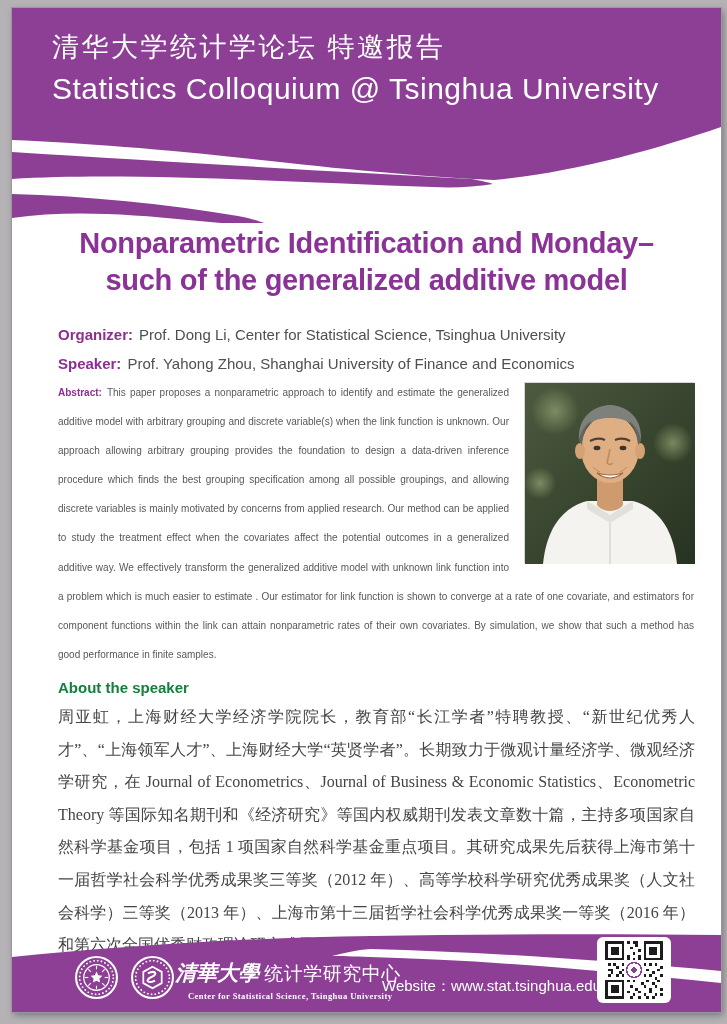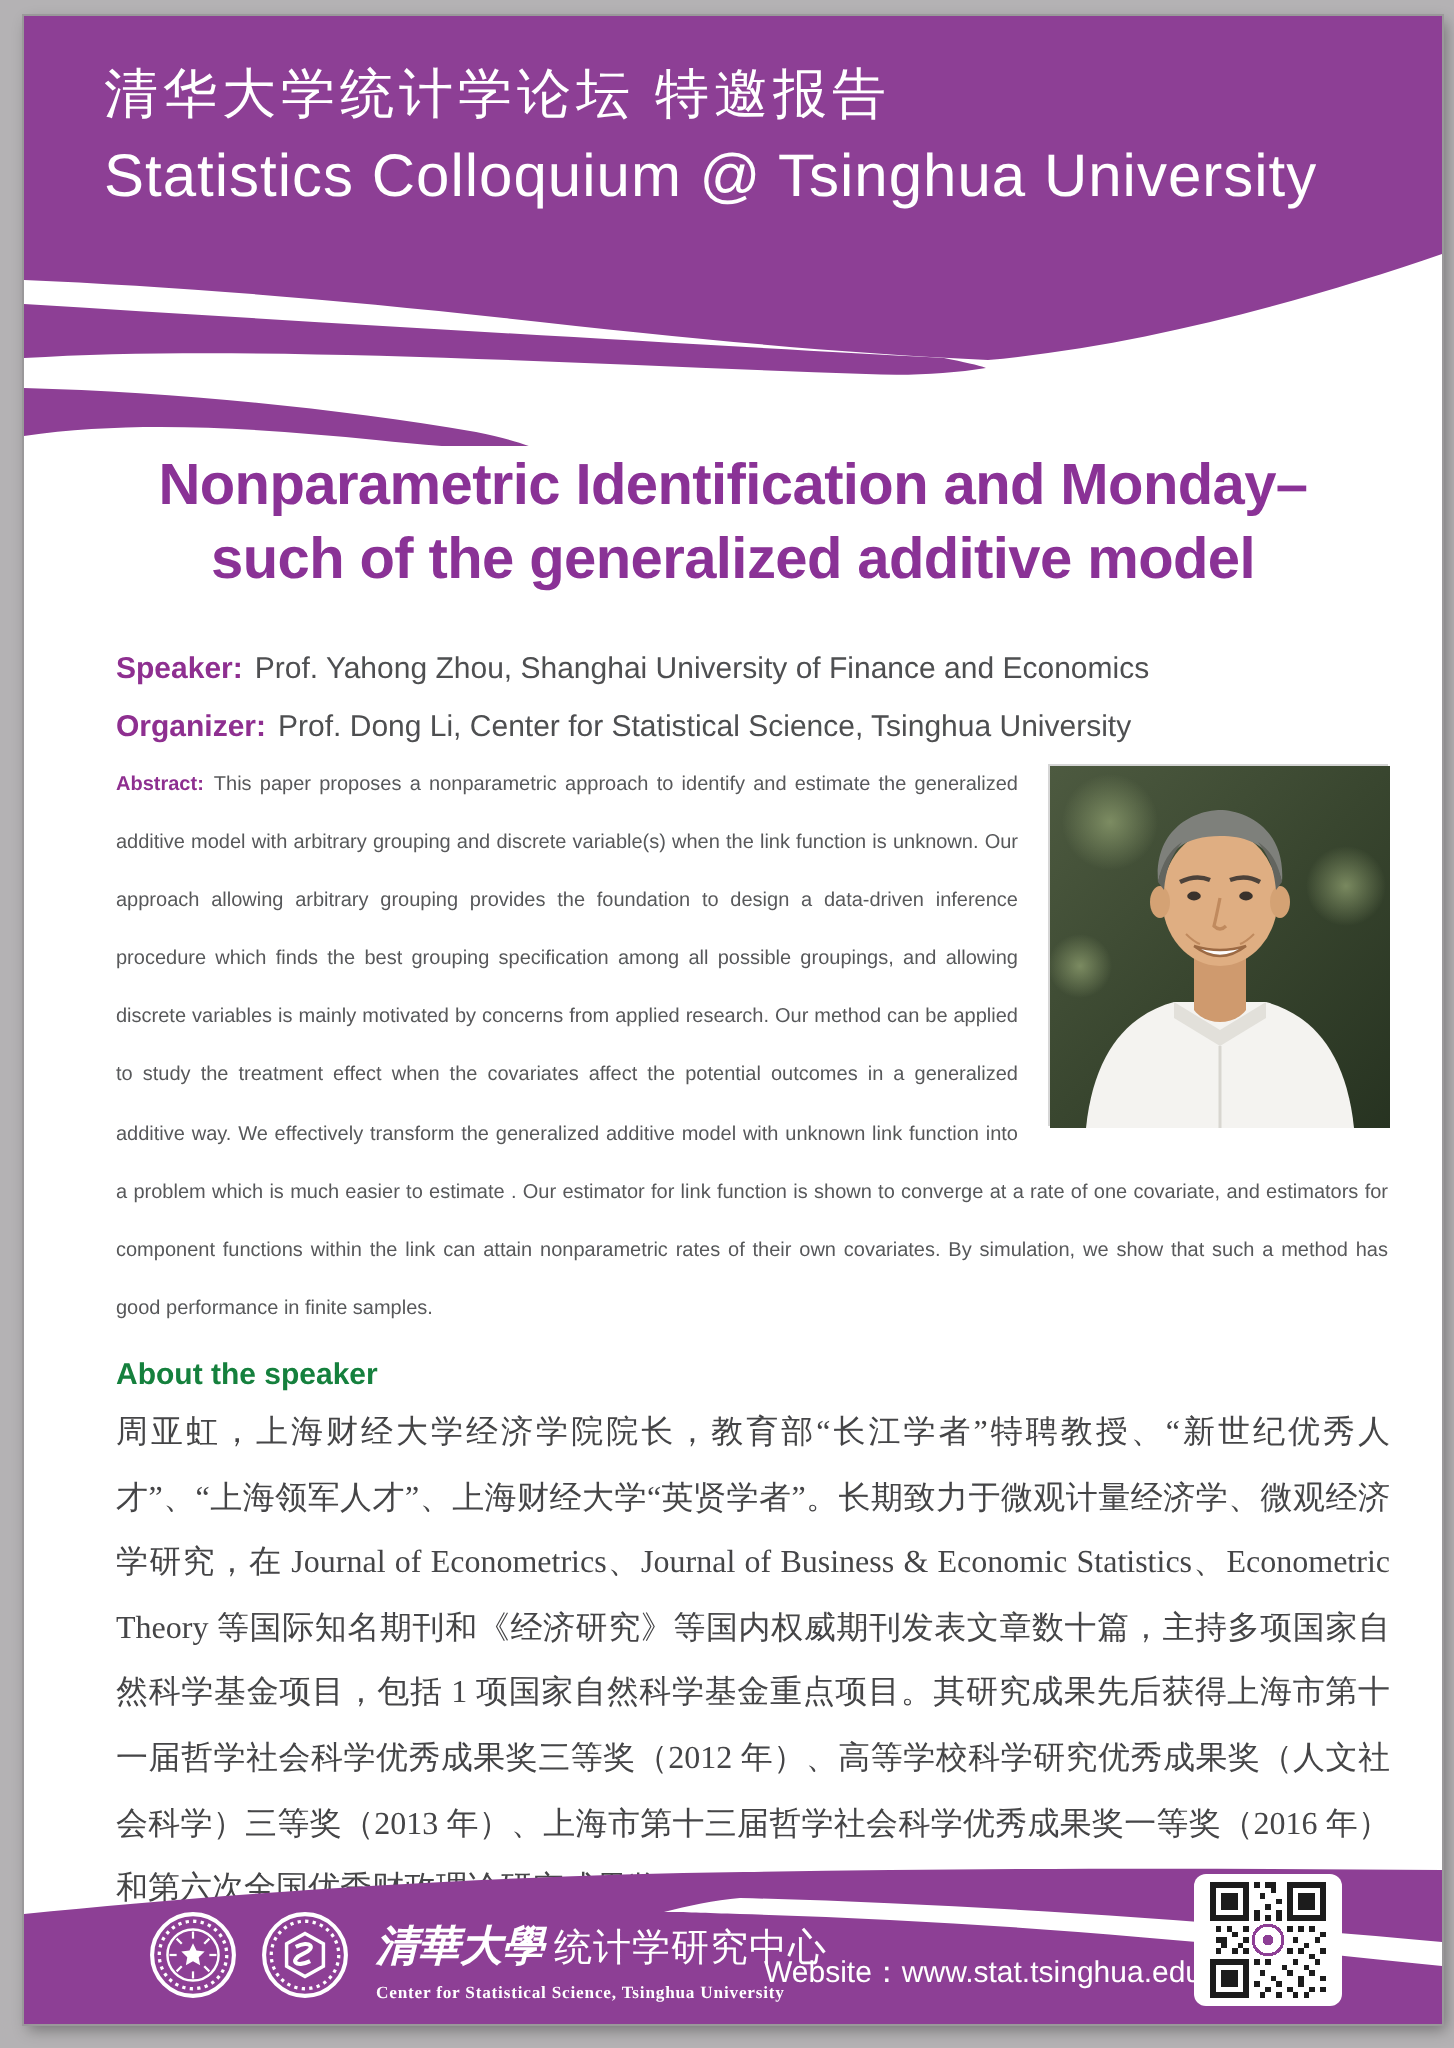--- a/index.html
+++ b/index.html
@@ -48,21 +48,21 @@
     margin:1px 26px 0 46px; font-family:"Liberation Serif", serif;
     font-size:16px; line-height:32.6px; color:#454547; text-align:justify;
   }
   
   .footer-zone { position:absolute; left:0; bottom:0; width:709px; height:86px; }
   .footer-zone > svg.waves { position:absolute; left:0; top:0; }
   .seal { position:absolute; top:29px; width:45px; height:45px; }
   .seal-tsinghua { left:62px; }
   .seal-css { left:118px; }
   .org-block { position:absolute; left:176px; top:33px; color:#ffffff; width:200px; }
-  .org-line1 { display:flex; align-items:baseline; white-space:nowrap; }
+  .org-line1 { display:flex; align-items:baseline; white-space:nowrap;justify-content:center; }
   .org-zh-callig { font-family:"Liberation Serif", serif; font-style:italic; font-weight:bold; font-size:21px; margin-right:5px; }
   .org-zh { font-size:19px; letter-spacing:0.5px; }
   .org-en { font-family:"Liberation Serif", serif; font-weight:bold; font-size:8.6px; letter-spacing:0.4px; margin-top:4px; white-space:nowrap; }
   .website { position:absolute; left:370px; top:51px; color:#ffffff; font-size:15px; white-space:nowrap; }
   .website a { color:#ffffff; text-decoration:none; }
   .qr-box {
     position:absolute; left:585px; top:11px; width:74px; height:66px;
     background:#ffffff; border-radius:6px; padding:4px 8px;
   }
   .qr-box svg { display:block; width:58px; height:58px; }
@@ -87,24 +87,24 @@
     </div>
   </div>
 
   <h1 class="talk-title">
     <span>Nonparametric Identification and Monday–</span><br>
     <span>such of the generalized additive model</span>
   </h1>
 
   <div class="info">
     <div>
+      <span class="lbl">Organizer:</span><span>Prof. Dong Li, Center for Statistical Science, Tsinghua University</span>
+    </div>
+    <div>
       <span class="lbl">Speaker:</span><span>Prof. Yahong Zhou, Shanghai University of Finance and Economics</span>
-    </div>
-    <div>
-      <span class="lbl">Organizer:</span><span>Prof. Dong Li, Center for Statistical Science, Tsinghua University</span>
     </div>
   </div>
 
   <p class="abstract">
     <span class="photo-float">
       <svg width="170" height="181" viewBox="0 0 170 181">
         <defs>
           <linearGradient id="bgGrad" x1="0" y1="0" x2="1" y2="1">
             <stop offset="0" stop-color="#4d5a40"></stop>
             <stop offset="0.5" stop-color="#39462f"></stop>

